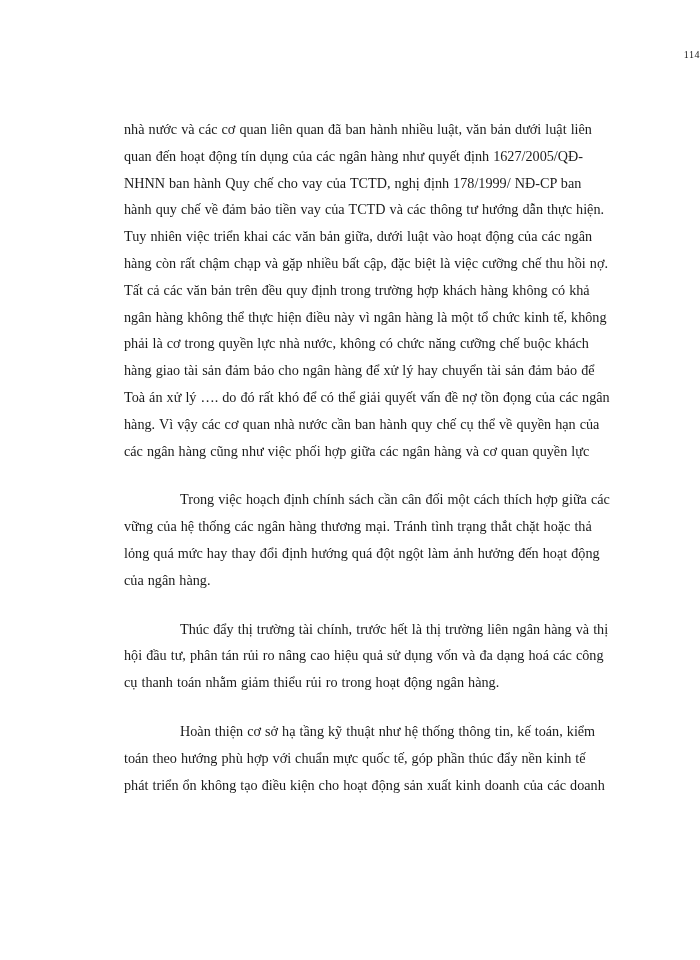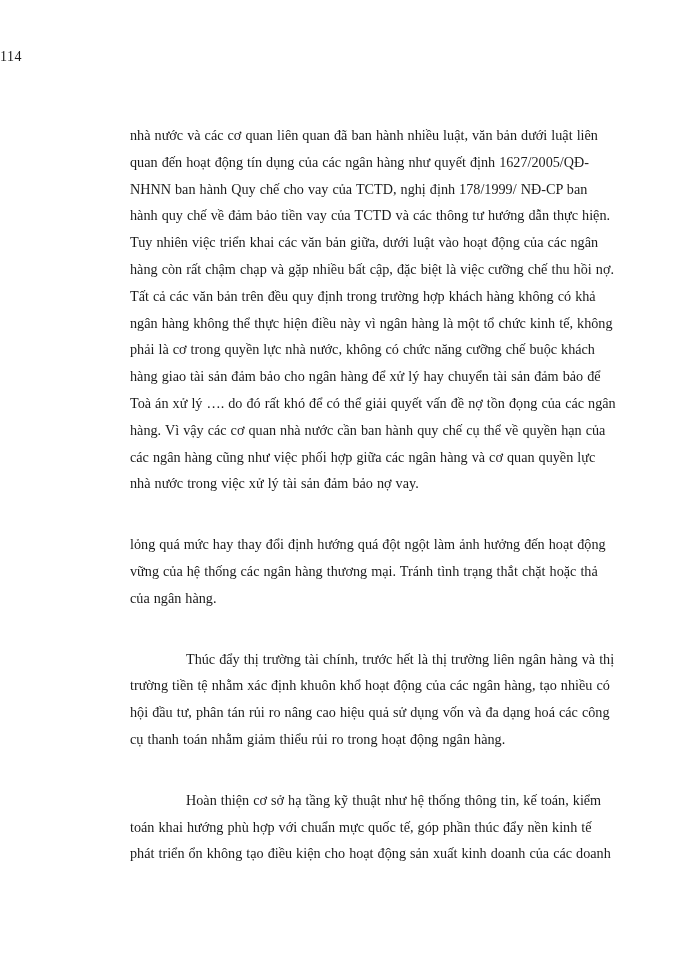--- a/index.html
+++ b/index.html
@@ -13,32 +13,32 @@
       position: relative;
       overflow: hidden;
       font-family: "Liberation Serif", "DejaVu Serif", serif;
       color: #1a1a1a;
     }
     .page-number {
       position: absolute;
       top: 49px;
       left: 0;
       width: 700px;
-      text-align: left;
-      font-size: 14px;
+      text-align: right;
+      font-size: 10px;
       letter-spacing: 0.5px;
     }
     .body-text {
       position: absolute;
       left: 116px;
       top: 108px;
       width: 462px;
     }
     .paragraph {
-      margin: 14px;
+      margin: 8px;
     }
     .line {
       display: block;
       height: 26.8px;
       line-height: 26.8px;
       font-size: 14.2px;
       white-space: nowrap;
       text-align: justify;
       text-align-last: justify;
       word-spacing: 0.5px;
@@ -67,38 +67,37 @@
     <span class="line">hành quy chế về đảm bảo tiền vay của TCTD và các thông tư hướng dẫn thực hiện.</span>
     <span class="line">Tuy nhiên việc triển khai các văn bản giữa, dưới luật vào hoạt động của các ngân</span>
     <span class="line">hàng còn rất chậm chạp và gặp nhiều bất cập, đặc biệt là việc cưỡng chế thu hồi nợ.</span>
     <span class="line">Tất cả các văn bản trên đều quy định trong trường hợp khách hàng không có khả</span>
     <span class="line">ngân hàng không thể thực hiện điều này vì ngân hàng là một tổ chức kinh tế, không</span>
     <span class="line">phải là cơ trong quyền lực nhà nước, không có chức năng cưỡng chế buộc khách</span>
     <span class="line">hàng giao tài sản đảm bảo cho ngân hàng để xử lý hay chuyển tài sản đảm bảo để</span>
     <span class="line">Toà án xử lý …. do đó rất khó để có thể giải quyết vấn đề nợ tồn đọng của các ngân</span>
     <span class="line">hàng. Vì vậy các cơ quan nhà nước cần ban hành quy chế cụ thể về quyền hạn của</span>
     <span class="line">các ngân hàng cũng như việc phối hợp giữa các ngân hàng và cơ quan quyền lực</span>
-    <span class="line last">nhà nước trong việc xử lý tài sản đảm bảo nợ vay.</span>
   </p>
   <div class="para-gap"></div>
 
   <p class="paragraph">
+    <span class="line indent">Trong việc hoạch định chính sách cần cân đối một cách thích hợp giữa các</span>
+    <span class="line">vững của hệ thống các ngân hàng thương mại. Tránh tình trạng thắt chặt hoặc thả</span>
     <span class="line">lỏng quá mức hay thay đổi định hướng quá đột ngột làm ảnh hưởng đến hoạt động</span>
-    <span class="line">vững của hệ thống các ngân hàng thương mại. Tránh tình trạng thắt chặt hoặc thả</span>
     <span class="line last">của ngân hàng.</span>
   </p>
   <div class="para-gap"></div>
 
   <p class="paragraph">
     <span class="line indent">Thúc đẩy thị trường tài chính, trước hết là thị trường liên ngân hàng và thị</span>
-    <span class="line">trường tiền tệ nhằm xác định khuôn khổ hoạt động của các ngân hàng, tạo nhiều có</span>
     <span class="line">hội đầu tư, phân tán rủi ro nâng cao hiệu quả sử dụng vốn và đa dạng hoá các công</span>
     <span class="line last">cụ thanh toán nhằm giảm thiểu rủi ro trong hoạt động ngân hàng.</span>
   </p>
   <div class="para-gap"></div>
 
   <p class="paragraph">
     <span class="line indent">Hoàn thiện cơ sở hạ tầng kỹ thuật như hệ thống thông tin, kế toán, kiểm</span>
-    <span class="line">toán khai hướng phù hợp với chuẩn mực quốc tế, góp phần thúc đẩy nền kinh tế</span>
+    <span class="line">toán theo hướng phù hợp với chuẩn mực quốc tế, góp phần thúc đẩy nền kinh tế</span>
     <span class="line">phát triển ổn không tạo điều kiện cho hoạt động sản xuất kinh doanh của các doanh</span>
   </p>
 
 </div>
 
 </body></html>

